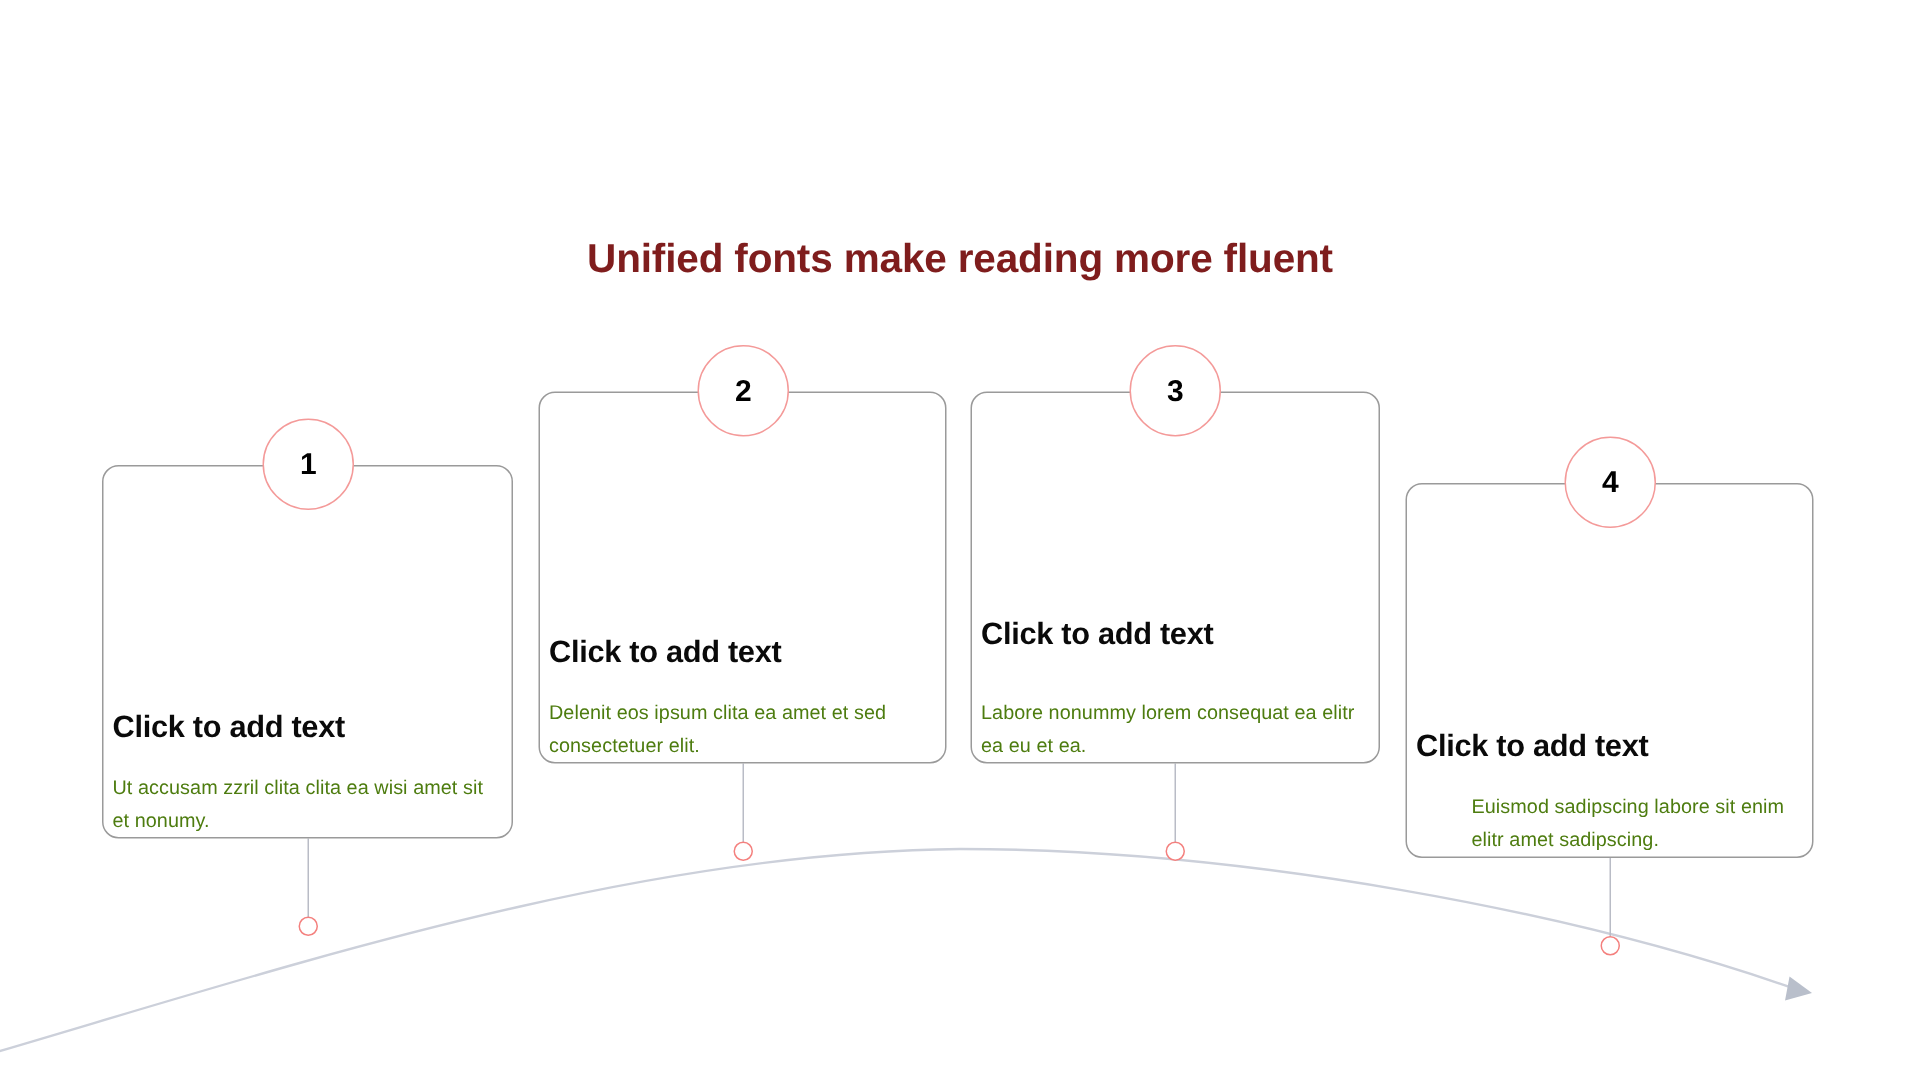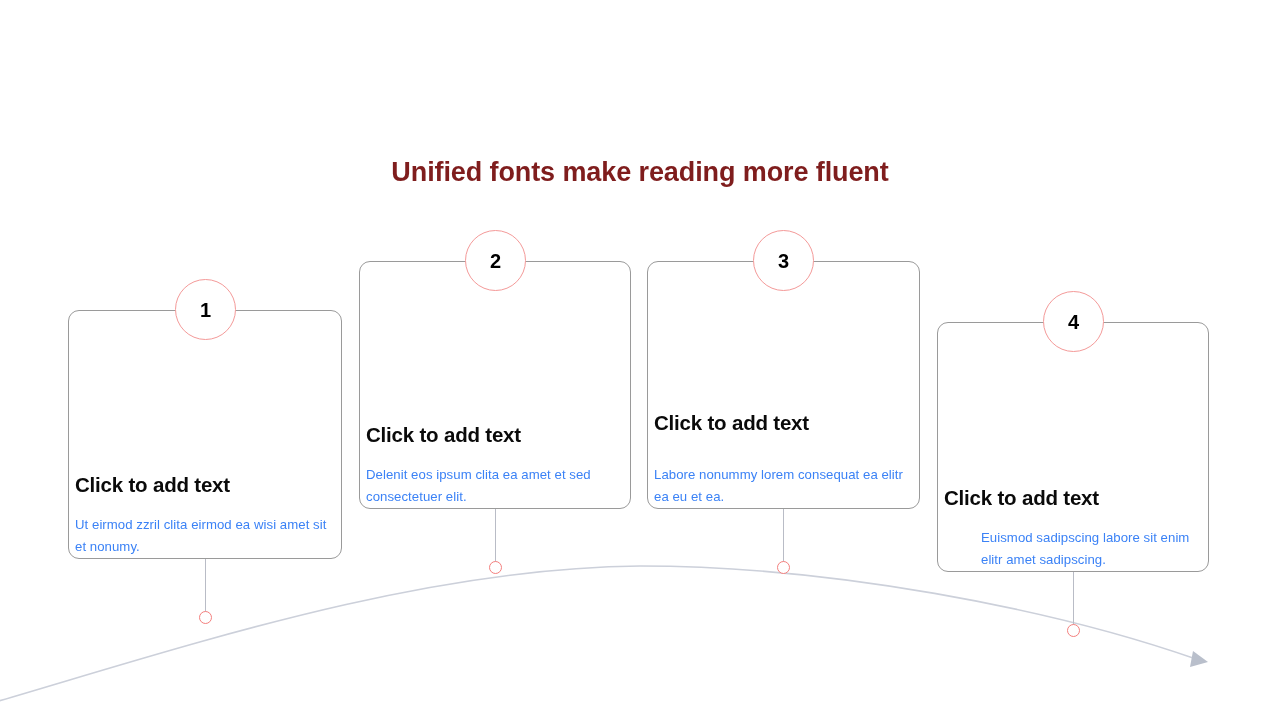--- a/index.html
+++ b/index.html
@@ -83,21 +83,21 @@
     font-size: 20.5px;
     font-weight: bold;
     color: #0a0a0a;
     line-height: 25px;
     letter-spacing: -0.2px;
   }
 
   .card-body {
     font-size: 13.2px;
     font-weight: normal;
-    color: #3b82f6;
+    color: #4d7c0f;
     line-height: 22px;
     letter-spacing: 0.05px;
   }
 
   
   .step-badge {
     position: absolute;
     width: 61px;
     height: 61px;
     border-radius: 50%;
@@ -130,21 +130,21 @@
   <div class="connector-line" style="left:783px; top:509px; height:60px;"></div>
   <div class="connector-line" style="left:1073px; top:572px; height:60px;"></div>
 
   <div class="curve-node" style="left:199px; top:611px;"></div>
   <div class="curve-node" style="left:489px; top:561px;"></div>
   <div class="curve-node" style="left:777px; top:561px;"></div>
   <div class="curve-node" style="left:1067px; top:624px;"></div>
 
   <div class="step-card" style="left:68px; top:310px; width:274px; height:249px; padding-top:68px;">
     <div class="card-heading">Click to add text</div>
-    <div class="card-body" style="margin-top:17px;">Ut eirmod zzril clita eirmod ea wisi amet sit et nonumy.</div>
+    <div class="card-body" style="margin-top:17px;">Ut accusam zzril clita clita ea wisi amet sit et nonumy.</div>
   </div>
   <div class="step-badge" style="left:175px; top:279px;">
     <span>1</span>
   </div>
 
   <div class="step-card" style="left:359px; top:261px; width:272px; height:248px; padding-top:68px;">
     <div class="card-heading">Click to add text</div>
     <div class="card-body" style="margin-top:17px;">Delenit eos ipsum clita ea amet et sed consectetuer elit.</div>
   </div>
   <div class="step-badge" style="left:465px; top:230px;">

